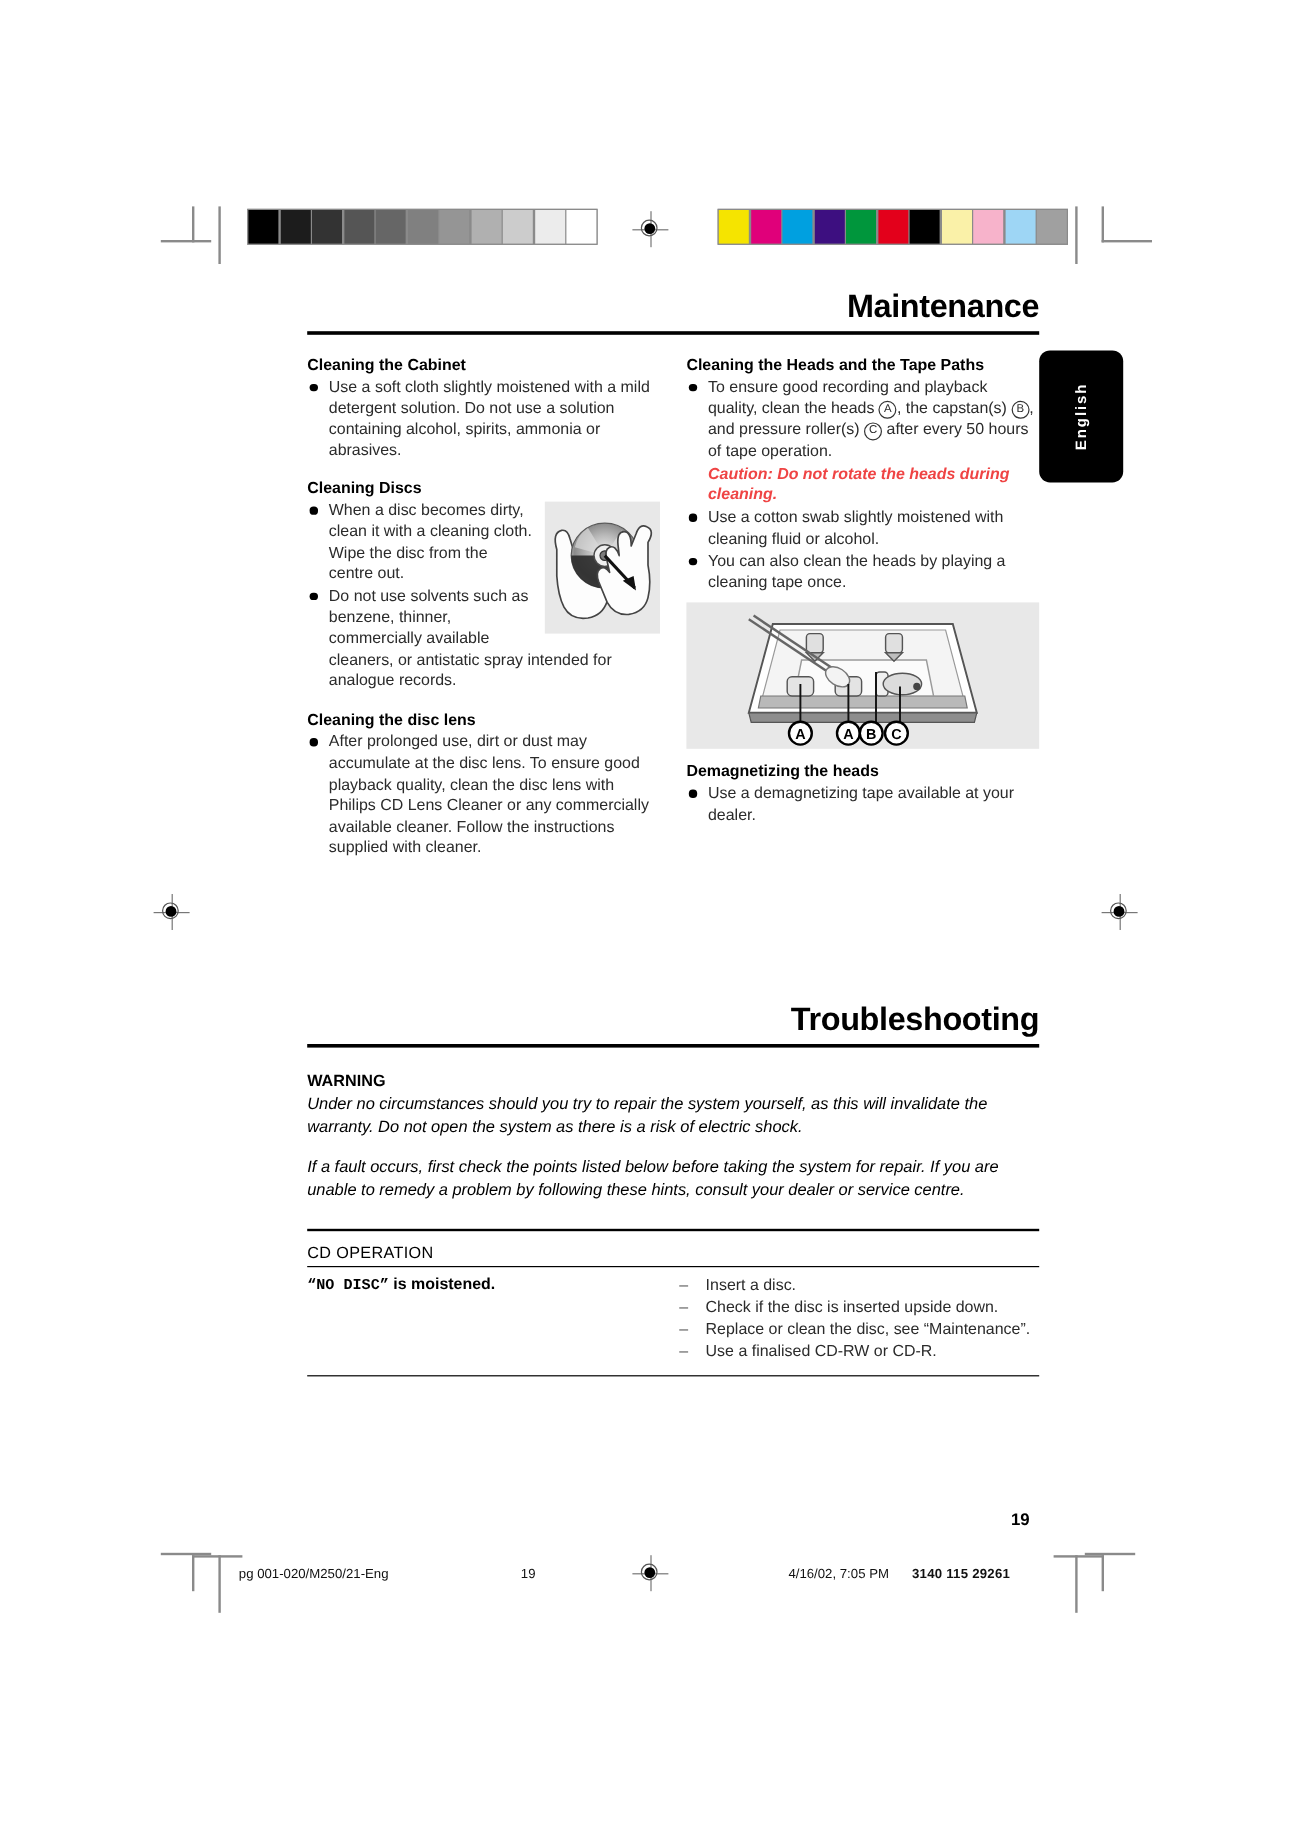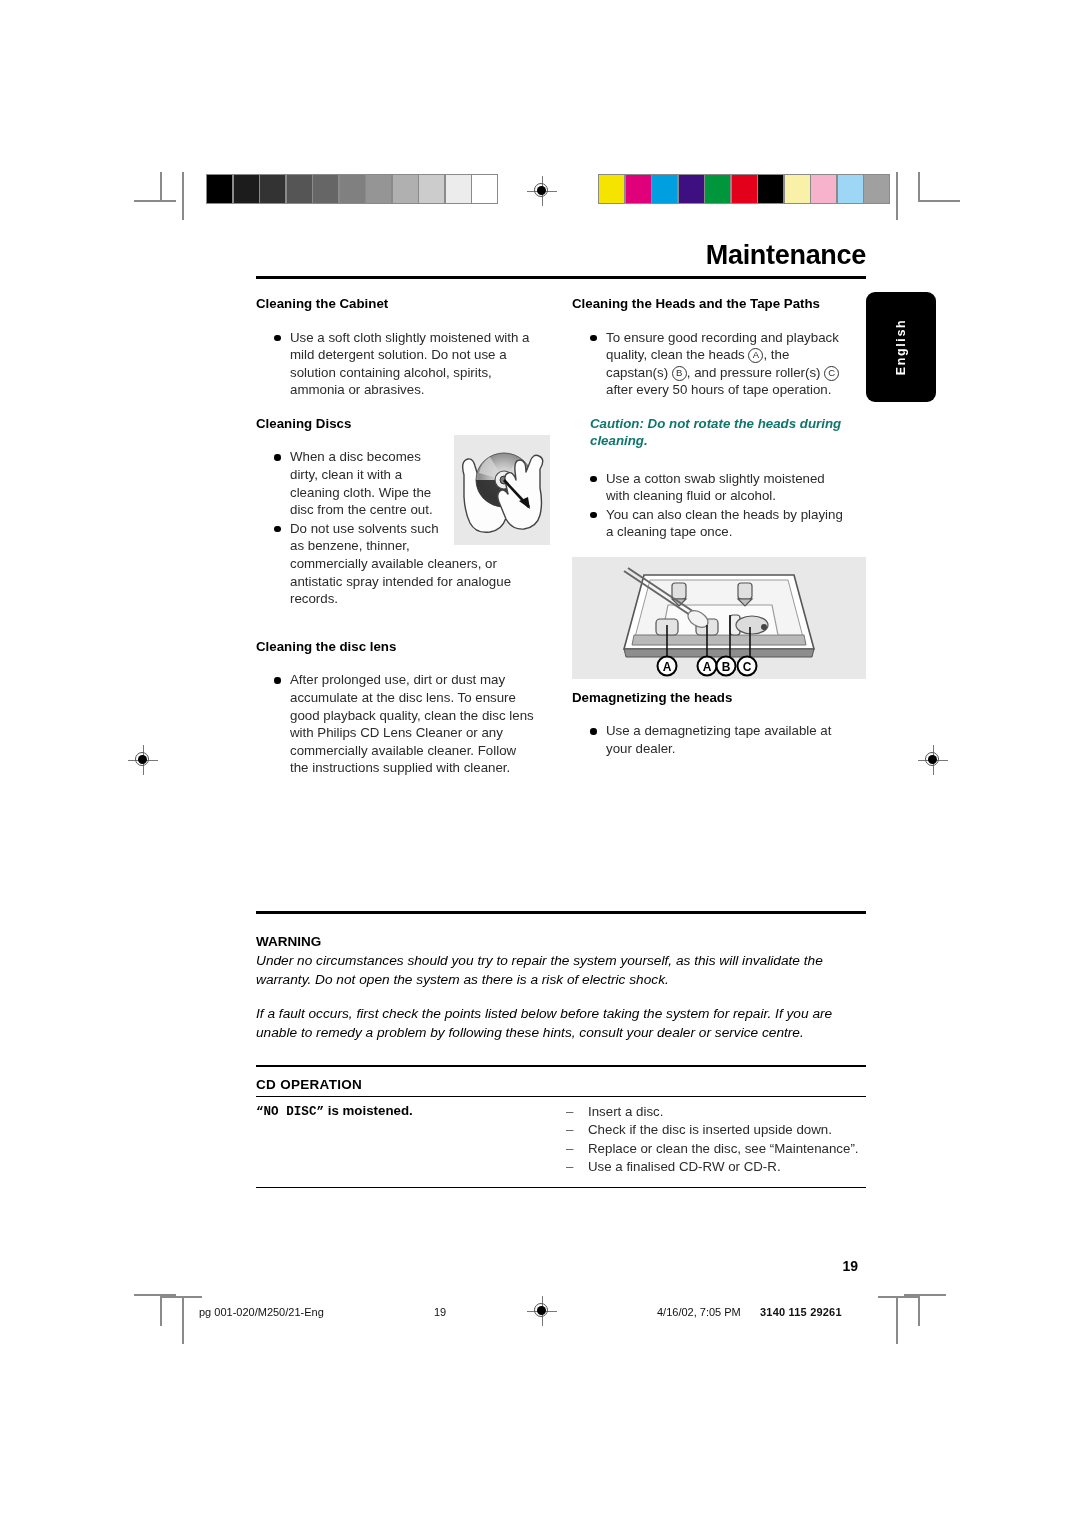--- a/index.html
+++ b/index.html
@@ -63,39 +63,39 @@
 
   .cols { display: flex; gap: 22px; margin-top: 16px; }
   .col { width: 294px; }
 
   h3.sub {
     font-size: 13.3px; font-weight: bold;
     margin: 0 0 1px 0; line-height: 1.32;
   }
   h3.sub.spaced { margin-top: 14px; }
 
-  .bullets { margin: 16px; padding: 0; list-style: none; }
+  .bullets { margin: 0; padding: 0; list-style: none; }
   li.bullet {
     position: relative;
     padding-left: 18px;
     font-size: 13.3px;
     line-height: 17.6px;
     color: #2b2b2b;
     margin-bottom: 1px;
   }
   li.bullet::before {
     content: "";
     position: absolute; left: 2px; top: 6px;
     width: 6.5px; height: 6.5px; border-radius: 50%;
     background: #000;
   }
   .caution {
     font-size: 13.3px; line-height: 17.3px;
     font-weight: bold; font-style: italic;
-    color: #0f766e; padding-left: 18px; margin-bottom: 20px;
+    color: #ef4444; padding-left: 18px; margin-bottom: 2px;
   }
   .cmark-circ {
     display: inline-block;
     width: 13px; height: 13px; line-height: 12px;
     border: 1px solid #333; border-radius: 50%;
     font-size: 9.5px; text-align: center;
     vertical-align: 1px; font-weight: normal;
   }
 
   
@@ -140,21 +140,21 @@
     line-height: 19.5px; margin-top: 2px;
   }
   .warn-p.second { margin-top: 14px; }
 
   
   .ts-table { margin-top: 22px; }
   .th-row { display: flex; padding: 7px 0 9px 0; }
   .th { font-size: 17.5px; font-weight: bold; }
   .th.problem { width: 308px; }
   .grp-row { padding: 10px 0 4px 0; }
-  .grp { font-size: 13.5px; font-weight: bold; letter-spacing: 0.3px; }
+  .grp { font-size: 13.5px; font-weight: normal; letter-spacing: 0.3px; }
   .body-row { display: flex; padding-top: 6px; }
   .prob-cell { width: 308px; font-size: 13.3px; font-weight: bold; }
   .mono { font-family: "Liberation Mono", "DejaVu Sans Mono", monospace; font-size: 12.6px; font-weight: bold; }
   .sol-cell { flex: 1; }
   .sol-line {
     position: relative;
     padding-left: 24px;
     font-size: 13.3px; line-height: 18.4px; color: #2b2b2b;
   }
   .sol-line.dash::before {
@@ -372,20 +372,21 @@
         </div>
 
         <h3 class="sub">Demagnetizing the heads</h3>
         <ul class="bullets">
           <li class="bullet">Use a demagnetizing tape available at your dealer.</li>
         </ul>
       </div>
     </div>
 
     <div style="margin-top:118px;">
+      <h1 class="section">Troubleshooting</h1>
       <div class="rule-thick"></div>
 
       <div class="warn-title">WARNING</div>
       <div class="warn-p">Under no circumstances should you try to repair the system yourself, as this will invalidate the warranty.  Do not open the system as there is a risk of electric shock.</div>
       <div class="warn-p second">If a fault occurs, first check the points listed below before taking the system for repair. If you are unable to remedy a problem by following these hints, consult your dealer or service centre.</div>
 
       <div class="ts-table">
         <div class="rule-thin"></div>
         <div class="rule-thin"></div>
 

